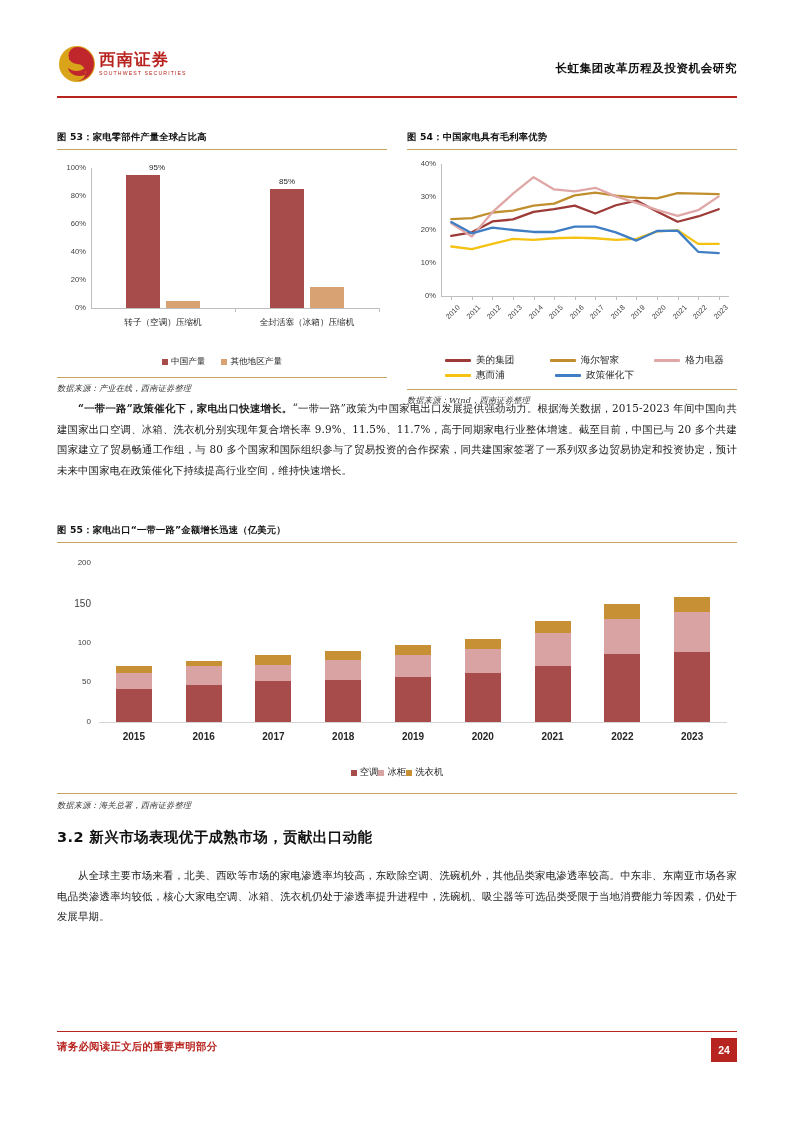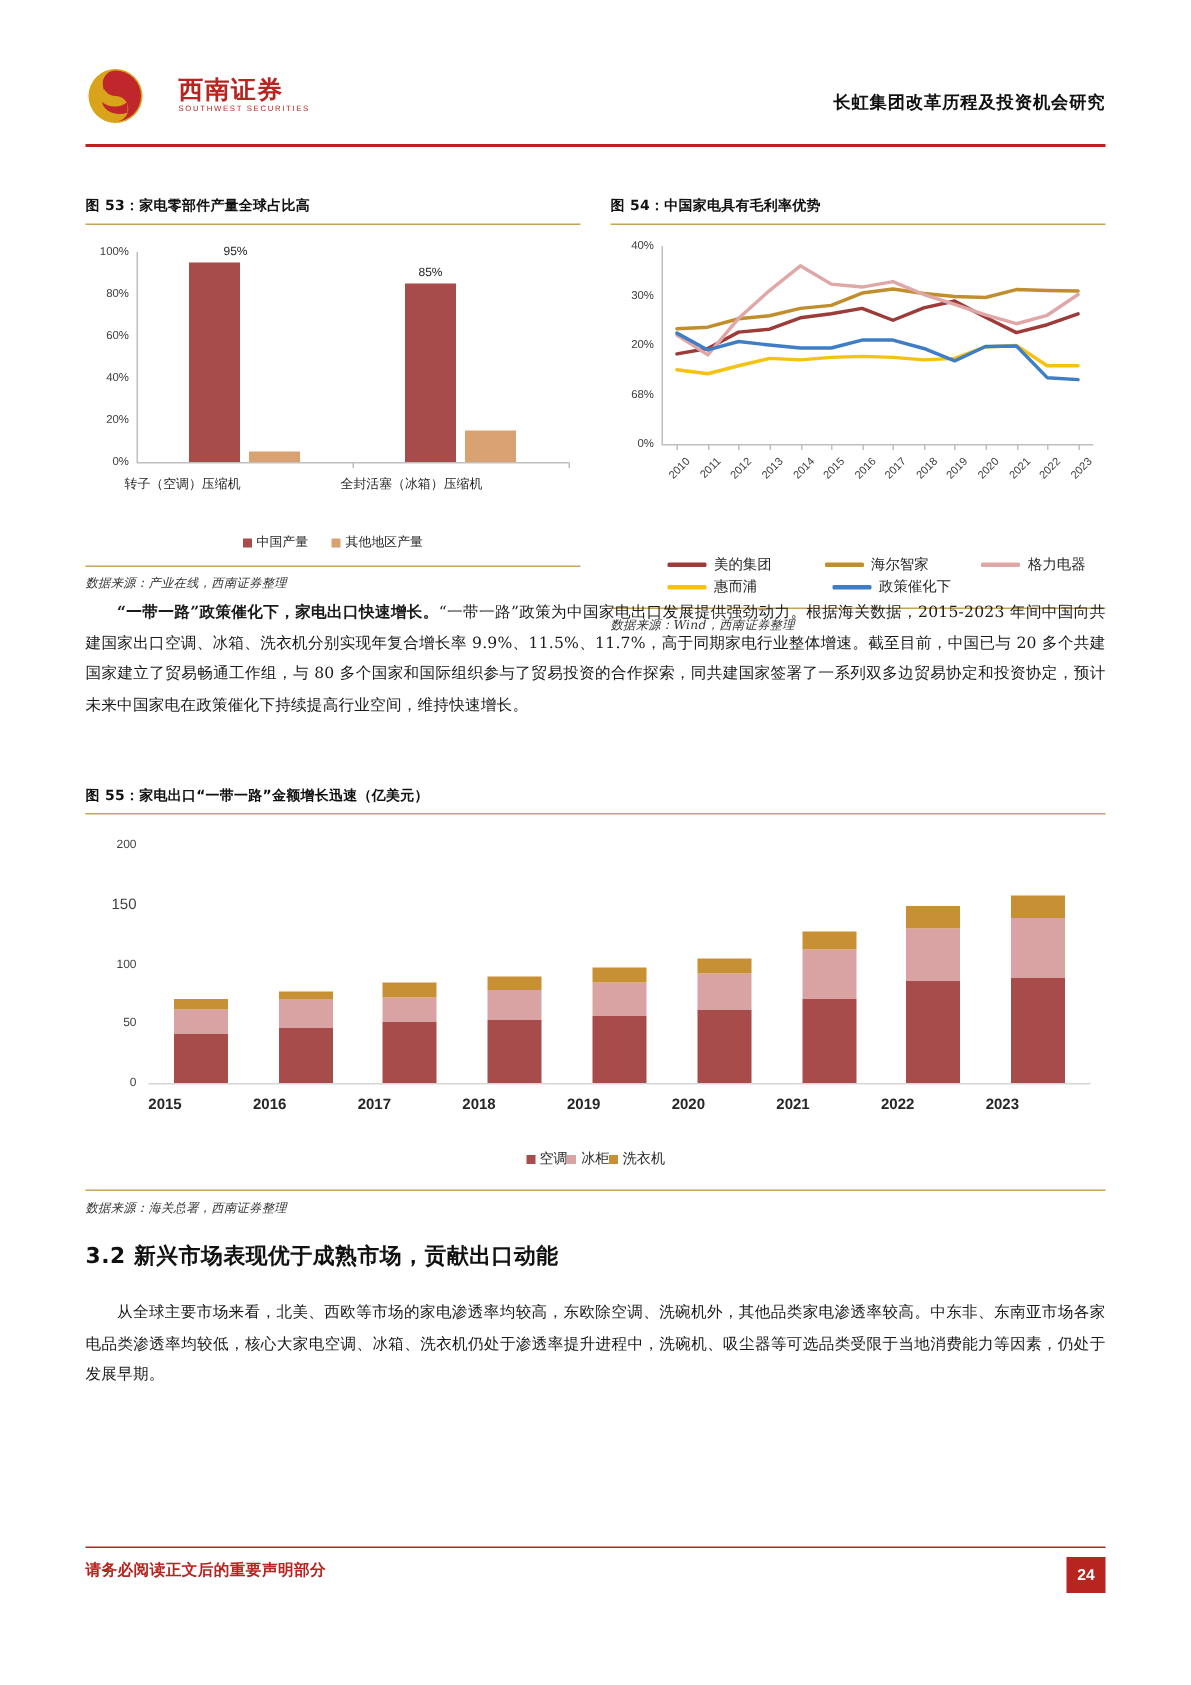--- a/index.html
+++ b/index.html
@@ -8,21 +8,21 @@
     background:#ffffff;
     font-family:"Liberation Serif", serif;
     color:#1a1a1a;
     position:relative;
     overflow:hidden;
   }
   .page { position:relative; width:794px; height:1123px; }
 
   
   .header { position:absolute; left:0; top:0; width:794px; height:100px; }
-  .logo-wrap { position:absolute; left:57px; top:44px; display:flex; align-items:center; gap:22px; }
+  .logo-wrap { position:absolute; left:57px; top:44px; display:flex; align-items:center; gap:2px; }
   .logo-mark { width:40px; height:40px; position:relative; }
   .logo-text { display:flex; flex-direction:column; line-height:1; }
   .logo-cn { font-family:"DejaVu Sans", sans-serif; font-weight:bold; font-size:16.5px; color:#b8241f; letter-spacing:1px; }
   .logo-en { font-family:"Liberation Sans", sans-serif; font-size:5.2px; color:#b8241f; letter-spacing:1.1px; margin-top:3px; }
   .header-title {
     position:absolute; right:57px; top:61px;
     font-family:"DejaVu Sans", sans-serif;
     font-weight:bold; font-size:11.5px; color:#111;
     letter-spacing:0.6px;
   }
@@ -43,21 +43,21 @@
 
   
   .plot { position:relative; }
   .axis-label {
     position:absolute; font-family:"Liberation Sans", sans-serif;
     font-size:7.6px; color:#404040; white-space:nowrap;
   }
   .tickline { position:absolute; background:#bfbfbf; }
   .cat-label {
     position:absolute; font-family:"DejaVu Sans", sans-serif;
-    font-size:8.6px; color:#262626; white-space:nowrap; 
+    font-size:8.6px; color:#262626; white-space:nowrap; text-align:center;
   }
   .bar { position:absolute; }
   .bar-value {
     position:absolute; font-family:"Liberation Sans", sans-serif;
     font-size:8px; color:#262626; white-space:nowrap; text-align:center;
   }
   .legend { position:absolute; display:flex; align-items:center; white-space:nowrap; }
   .legend-item { display:flex; align-items:center; }
   .lg-sq { width:6px; height:6px; margin-right:3px; display:inline-block; }
   .lg-ln { width:26px; height:2.6px; margin-right:5px; display:inline-block; border-radius:1px;}
@@ -164,21 +164,21 @@
     <div style="height:1px;background:#c8a35c;margin-top:9px;"></div>
     <div class="fig-source" style="margin-top:5px;">数据来源：产业在线，西南证券整理</div>
   </div>
 
   <div class="fig" style="left:407px; top:131px; width:330px;">
     <div class="fig-title">图 54：中国家电具有毛利率优势</div>
     <div class="fig-rule"></div>
 
     <div class="plot" id="plot54" style="width:330px; height:200px; margin-top:4px; position:relative;">
         <div class="axis-label" style="left:0px;top:137px;width:29px;text-align:right;">0%</div>
-        <div class="axis-label" style="left:0px;top:104px;width:29px;text-align:right;">68%</div>
+        <div class="axis-label" style="left:0px;top:104px;width:29px;text-align:right;">10%</div>
         <div class="axis-label" style="left:0px;top:71px;width:29px;text-align:right;">20%</div>
         <div class="axis-label" style="left:0px;top:38px;width:29px;text-align:right;">30%</div>
         <div class="axis-label" style="left:0px;top:5px;width:29px;text-align:right;">40%</div>
         <div class="tickline" style="left:34px;top:10px;width:1px;height:132px;background:#bfbfbf;"></div>
         <div class="tickline" style="left:34px;top:142px;width:288px;height:1px;background:#bfbfbf;"></div>
         <svg width="330" height="200" style="position:absolute;left:0;top:0;">
           <polyline points="44.285714285714285,81.94 64.85714285714286,78.31 85.42857142857143,67.41999999999999 106.00000000000001,65.44000000000001 126.57142857142858,57.85000000000001 147.14285714285714,55.21000000000001 167.71428571428572,51.58000000000001 188.28571428571428,59.5 208.85714285714286,51.25 229.42857142857144,46.63000000000001 250,57.519999999999996 270.5714285714286,67.75 291.14285714285717,62.47 311.7142857142857,55.21000000000001" fill="none" stroke="#9c3b37" stroke-width="2.3" stroke-linejoin="round" stroke-linecap="round"></polyline>
           <polyline points="44.285714285714285,65.11 64.85714285714286,64.11999999999999 85.42857142857143,58.50999999999999 106.00000000000001,56.53 126.57142857142858,51.58000000000001 147.14285714285714,49.60000000000001 167.71428571428572,41.35000000000001 188.28571428571428,38.71000000000001 208.85714285714286,41.67999999999999 229.42857142857144,43.66 250,44.32000000000001 270.5714285714286,39.03999999999999 291.14285714285717,39.7 311.7142857142857,40.03" fill="none" stroke="#c08e2c" stroke-width="2.3" stroke-linejoin="round" stroke-linecap="round"></polyline>
           <polyline points="44.285714285714285,69.39999999999999 64.85714285714286,82.6 85.42857142857143,58.17999999999999 106.00000000000001,39.7 126.57142857142858,23.200000000000003 147.14285714285714,35.41000000000001 167.71428571428572,37.39 188.28571428571428,33.760000000000005 208.85714285714286,42.34 229.42857142857144,48.94000000000001 250,55.86999999999999 270.5714285714286,61.80999999999999 291.14285714285717,56.2 311.7142857142857,42.34" fill="none" stroke="#e0a7a7" stroke-width="2.3" stroke-linejoin="round" stroke-linecap="round"></polyline>
           <polyline points="44.285714285714285,92.5 64.85714285714286,95.14 85.42857142857143,89.86 106.00000000000001,84.91 126.57142857142858,85.9 147.14285714285714,84.25 167.71428571428572,83.59 188.28571428571428,84.25 208.85714285714286,85.9 229.42857142857144,84.91 250,77.32 270.5714285714286,76.33000000000001 291.14285714285717,89.86 311.7142857142857,89.86" fill="none" stroke="#f5c211" stroke-width="2.3" stroke-linejoin="round" stroke-linecap="round"></polyline>
@@ -208,21 +208,21 @@
         <div class="yr-label" style="left:238px;top:149px;">2020</div>
         <div class="tickline" style="left:270.5714285714286px;top:142px;width:1px;height:4px;background:#bfbfbf;"></div>
         <div class="yr-label" style="left:258.5714285714286px;top:149px;">2021</div>
         <div class="tickline" style="left:291.14285714285717px;top:142px;width:1px;height:4px;background:#bfbfbf;"></div>
         <div class="yr-label" style="left:279.14285714285717px;top:149px;">2022</div>
         <div class="tickline" style="left:311.7142857142857px;top:142px;width:1px;height:4px;background:#bfbfbf;"></div>
         <div class="yr-label" style="left:299.7142857142857px;top:149px;">2023</div>
       </div>
 
     <div class="legend" id="legend54" style="position:relative; margin-top:0px; display:block;">
-        <div style="display:flex;justify-content:center;gap:22px;padding-left:38px;margin-top:16px;">
+        <div style="display:flex;justify-content:center;gap:22px;padding-left:38px;margin-top:0px;">
           <div class="legend-item" style="width:88px;">
             <span class="lg-ln" style="background:#9c3b37;"></span>
             <span class="lg-txt-lg">美的集团</span>
           </div>
           <div class="legend-item" style="width:88px;">
             <span class="lg-ln" style="background:#c08e2c;"></span>
             <span class="lg-txt-lg">海尔智家</span>
           </div>
           <div class="legend-item" style="width:88px;">
             <span class="lg-ln" style="background:#e0a7a7;"></span>

